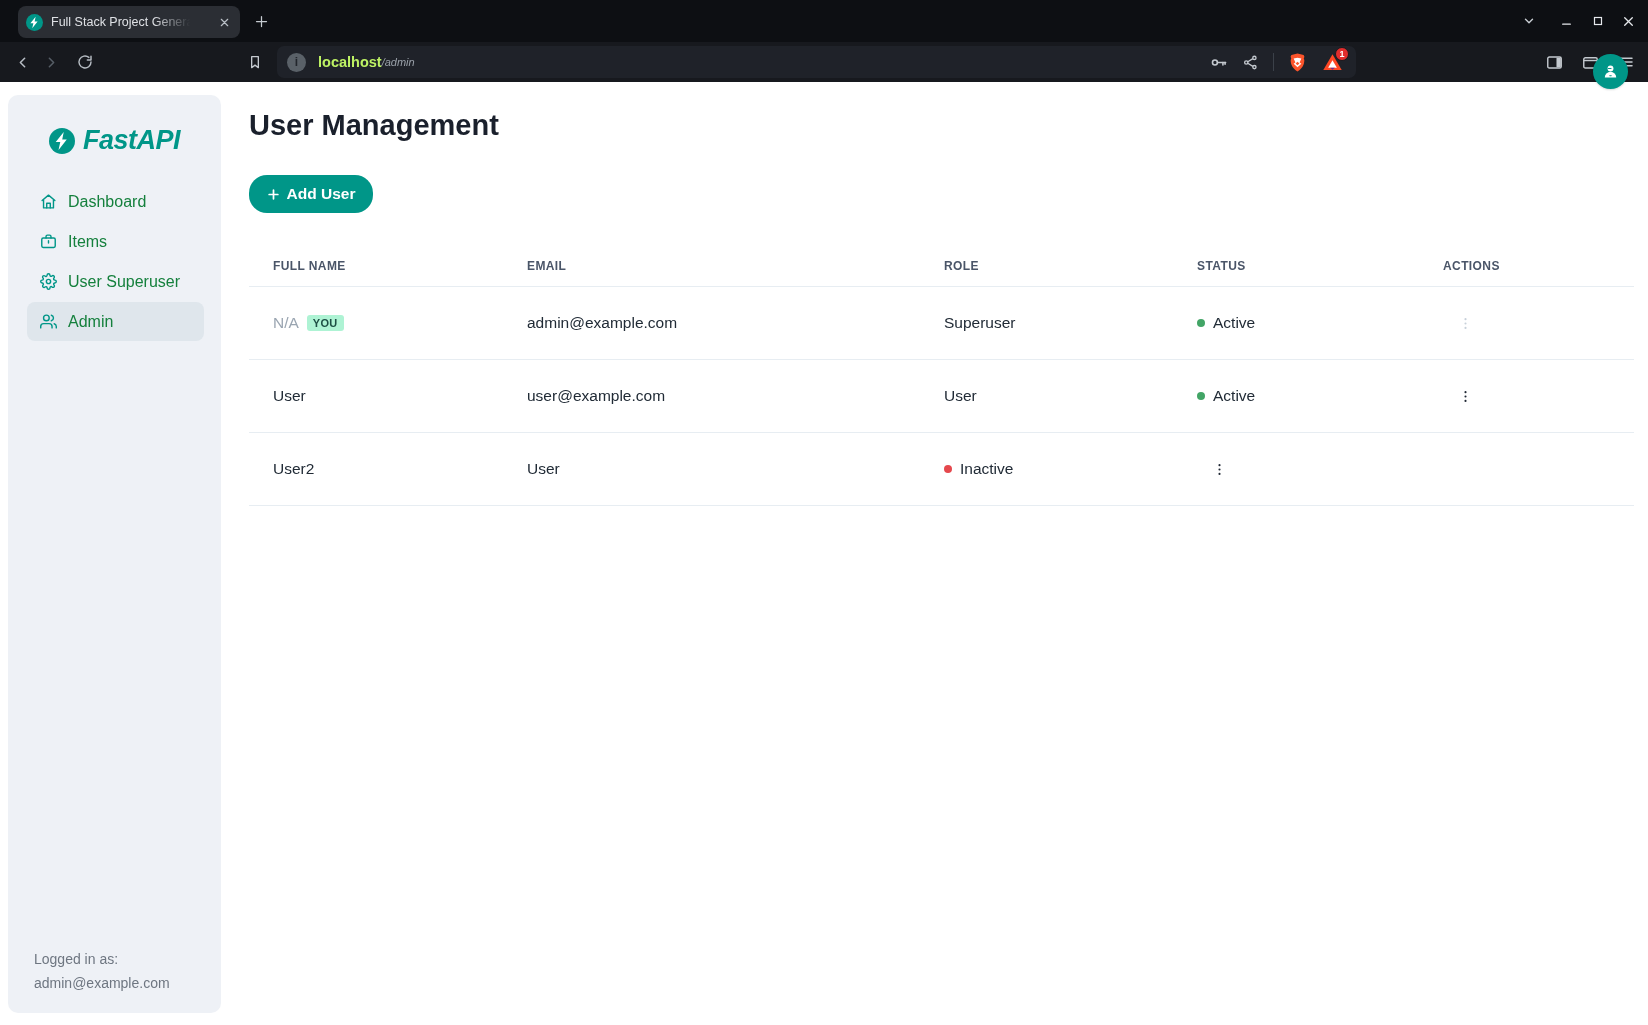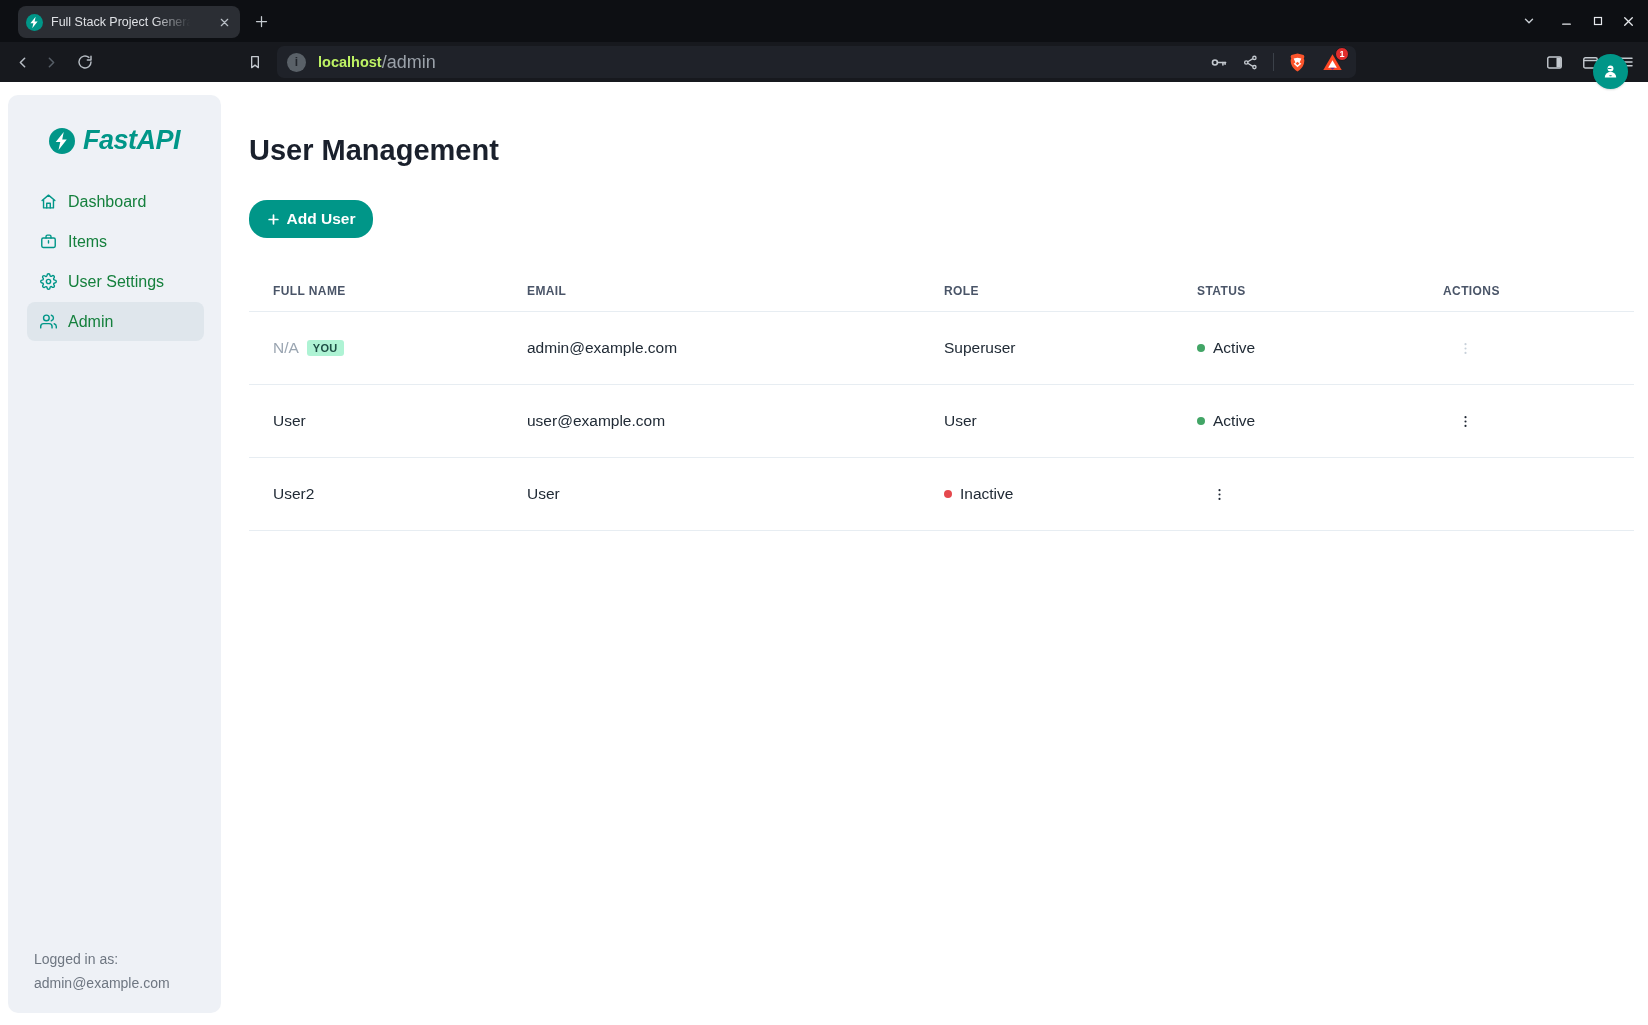--- a/index.html
+++ b/index.html
@@ -44,21 +44,21 @@
   .nav-btn.reload { color:#b6bcc3; margin-left:4px; }
   .toolbar-spacer { width:141px; }
   .bookmark-btn { width:29px; height:29px; display:flex; align-items:center; justify-content:center; color:#c4c9cf; cursor:pointer; }
   .urlbar {
     margin-left:8px; width:1079px; height:32px; background:#1f2229; border-radius:7px;
     display:flex; align-items:center; padding:0 10px; cursor:text;
   }
   .info-chip { width:19px; height:19px; border-radius:50%; background:#5a6168; color:#22262c;
     font-size:12px; font-weight:bold; display:flex; align-items:center; justify-content:center; cursor:pointer; }
   .url-host { margin-left:12px; font-size:14.5px; font-weight:600; color:#bef264; }
-  .url-path { font-size:18px; color:#9aa1a9; }
+  .url-path { font-size:11px; color:#9aa1a9;font-style:italic; }
   .urlbar-right { margin-left:auto; display:flex; align-items:center; color:#c4c9cf; }
   .url-icon { width:26px; height:26px; display:flex; align-items:center; justify-content:center; cursor:pointer; }
   .url-sep { width:1px; height:18px; background:#3b4149; margin:0 10px; }
   .bat-wrap { position:relative; width:28px; height:26px; display:flex; align-items:center; justify-content:center; cursor:pointer; }
   .bat-badge {
     position:absolute; top:-2px; right:-3px; min-width:14px; height:14px; border-radius:8px;
     background:#e12d2d; color:#fff; font-size:9px; font-weight:bold;
     display:flex; align-items:center; justify-content:center; padding:0 3px; border:1px solid #17191e;
   }
   .toolbar-right { position:absolute; right:8px; top:0; height:40px; display:flex; align-items:center; gap:8px; color:#c4c9cf; }
@@ -76,21 +76,21 @@
   .logo-text { font-size:27px; font-weight:bold; color:#009688; letter-spacing:-0.5px; }
   .nav-list { margin-top:26px; }
   .nav-item {
     height:39px; margin:0 17px 1px 19px; padding-left:13px; border-radius:8px;
     display:flex; align-items:center; gap:11px; color:#15803d; font-size:16px; cursor:pointer;
   }
   .nav-item.active { background:#dfe6ec; }
   .nav-item .nav-icon { width:17px; height:17px; color:#009688; }
   .sidebar-footer { position:absolute; left:26px; bottom:18px; font-size:14px; line-height:24px; color:#6e7681; }
 
-  .main { position:relative; margin-left:249px; margin-right:14px; padding-top:50px; }
+  .main { position:relative; margin-left:249px; margin-right:14px; padding-top:25px; }
   .page-title { font-size:29px; line-height:36px; font-weight:bold; color:#1a202c; }
   .avatar-btn {
     position:absolute; top:-28px; right:6px; width:35px; height:35px; border-radius:50%;
     background:#009688; display:flex; align-items:center; justify-content:center; cursor:pointer;
     box-shadow:0 1px 2px rgba(0,0,0,0.15);
   }
   .add-user-btn {
     margin-top:32px; height:38px; width:124px; border-radius:18px; background:#009688;
     color:#fff; font-size:15.5px; font-weight:bold; display:flex; align-items:center;
     justify-content:center; gap:7px; cursor:pointer;
@@ -282,21 +282,21 @@
     <span class="nav-label">Items</span>
   </div>
 
   <div class="nav-item">
     <span class="nav-icon">
               <svg width="17" height="17" viewBox="0 0 24 24" fill="none" stroke="currentColor" stroke-width="2" stroke-linecap="round" stroke-linejoin="round">
                 <circle cx="12" cy="12" r="3"></circle>
                 <path d="M19.4 15a1.65 1.65 0 0 0 .33 1.82l.06.06a2 2 0 0 1 0 2.83 2 2 0 0 1-2.83 0l-.06-.06a1.65 1.65 0 0 0-1.82-.33 1.65 1.65 0 0 0-1 1.51V21a2 2 0 0 1-2 2 2 2 0 0 1-2-2v-.09A1.65 1.65 0 0 0 9 19.4a1.65 1.65 0 0 0-1.82.33l-.06.06a2 2 0 0 1-2.83 0 2 2 0 0 1 0-2.83l.06-.06a1.65 1.65 0 0 0 .33-1.82 1.65 1.65 0 0 0-1.51-1H3a2 2 0 0 1-2-2 2 2 0 0 1 2-2h.09A1.65 1.65 0 0 0 4.6 9a1.65 1.65 0 0 0-.33-1.82l-.06-.06a2 2 0 0 1 0-2.83 2 2 0 0 1 2.83 0l.06.06a1.65 1.65 0 0 0 1.82.33H9a1.65 1.65 0 0 0 1-1.51V3a2 2 0 0 1 2-2 2 2 0 0 1 2 2v.09a1.65 1.65 0 0 0 1 1.51 1.65 1.65 0 0 0 1.82-.33l.06-.06a2 2 0 0 1 2.83 0 2 2 0 0 1 0 2.83l-.06.06a1.65 1.65 0 0 0-.33 1.82V9a1.65 1.65 0 0 0 1.51 1H21a2 2 0 0 1 2 2 2 2 0 0 1-2 2h-.09a1.65 1.65 0 0 0-1.51 1z"></path>
               </svg>
             </span>
-    <span class="nav-label">User Settings</span>
+    <span class="nav-label">User Superuser</span>
   </div>
 
   <div class="nav-item active">
     <span class="nav-icon">
               <svg width="17" height="17" viewBox="0 0 24 24" fill="none" stroke="currentColor" stroke-width="2" stroke-linecap="round" stroke-linejoin="round">
                 <path d="M17 21v-2a4 4 0 0 0-4-4H5a4 4 0 0 0-4 4v2"></path>
                 <circle cx="9" cy="7" r="4"></circle>
                 <path d="M23 21v-2a4 4 0 0 0-3-3.87"></path>
                 <path d="M16 3.13a4 4 0 0 1 0 7.75"></path>
               </svg>

